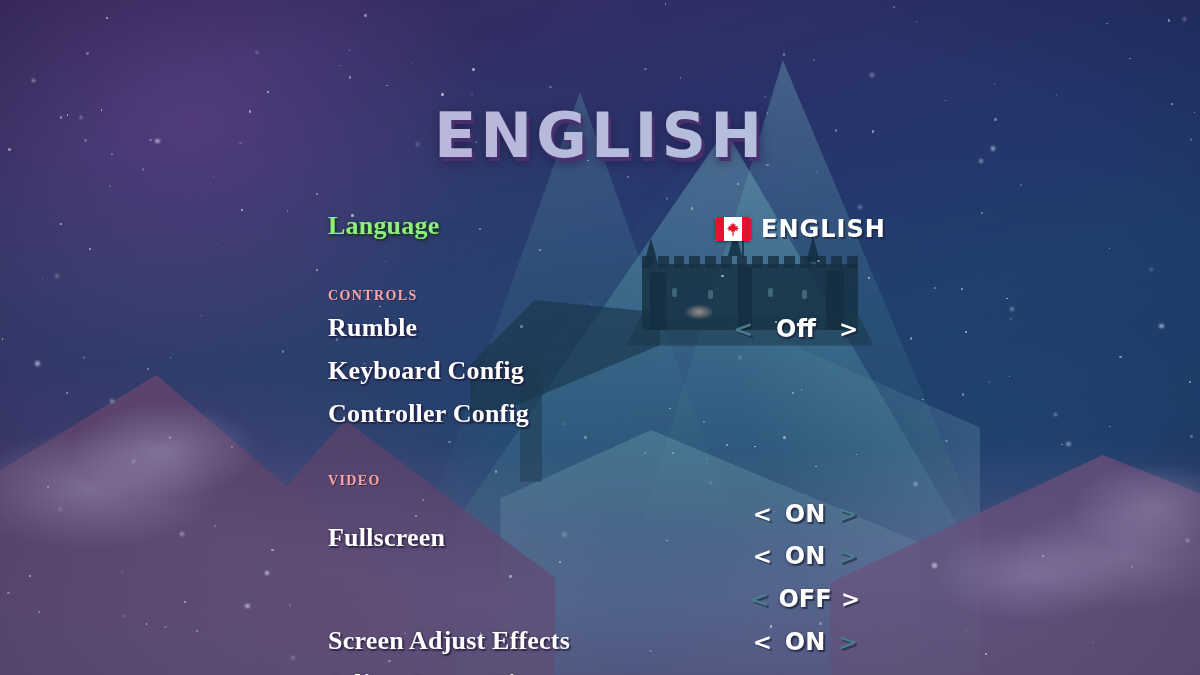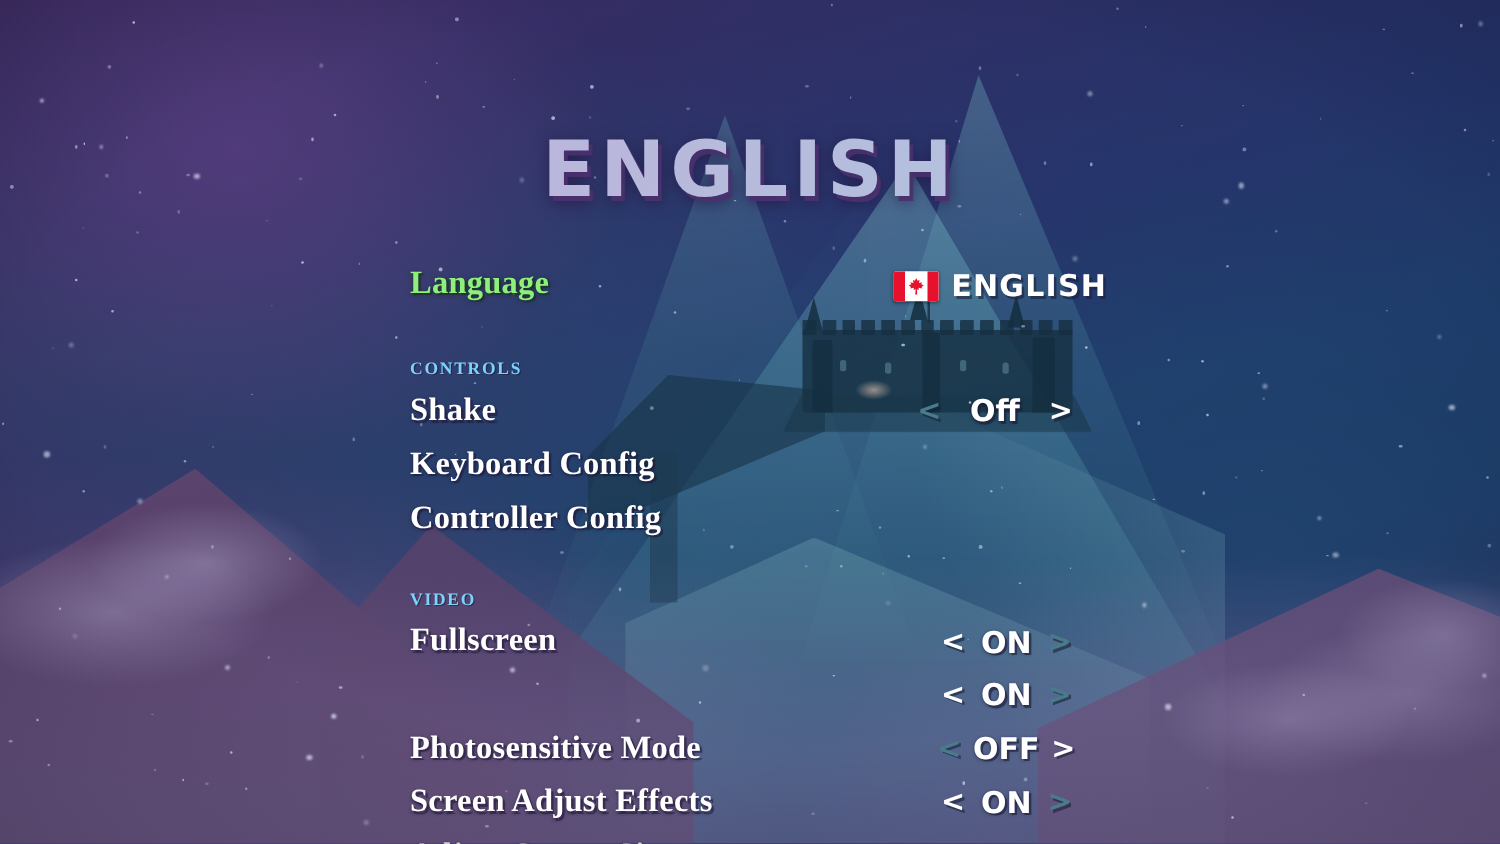--- a/index.html
+++ b/index.html
@@ -166,21 +166,21 @@
   .label {
     font-size:26px; font-weight:700; color:#ffffff;
     letter-spacing:.2px; white-space:nowrap;
     text-shadow:2px 2px 0 rgba(34,24,58,.55), 0 1px 3px rgba(18,12,40,.6);
   }
   .label.selected {
     color:#8ef07a;
     text-shadow:2px 2px 0 rgba(30,50,30,.6), 0 1px 4px rgba(14,40,16,.6);
   }
   .section-head {
-    font-size:14px; font-weight:700; color:#7dd3fc;
+    font-size:14px; font-weight:700; color:#fca5a5;
     letter-spacing:1.4px; text-transform:uppercase; white-space:nowrap;
     text-shadow:1px 1px 0 rgba(30,22,52,.55);
   }
 
   .ctrl {
     position:absolute; display:flex; align-items:center; justify-content:center;
     white-space:nowrap;
   }
   .arrow {
     font-size:23px; font-weight:700; line-height:1;
@@ -488,58 +488,55 @@
       </svg>
     </div>
     <div class="lang-text">ENGLISH</div>
   </div>
 
   <div class="row" style="top:288px;">
     <div class="section-head">CONTROLS</div>
   </div>
 
   <div class="row" style="top:313px;">
-    <div class="label">Shake</div>
+    <div class="label">Rumble</div>
   </div>
   <div class="ctrl" style="left:724px; top:315px; width:144px;">
     <span class="arrow dim">&lt;</span>
     <span class="val" style="width:86px;">Off</span>
     <span class="arrow on">&gt;</span>
   </div>
 
   <div class="row" style="top:399px;">
     <div class="label">Controller Config</div>
   </div>
 
   <div class="row" style="top:356px;">
     <div class="label">Keyboard Config</div>
   </div>
 
   <div class="row" style="top:473px;">
     <div class="section-head">VIDEO</div>
   </div>
 
-  <div class="row" style="top:497px;">
+  <div class="row" style="top:523px;">
     <div class="label">Fullscreen</div>
   </div>
   <div class="ctrl" style="left:748px; top:500px; width:114px;">
     <span class="arrow on">&lt;</span>
     <span class="val" style="width:66px;">ON</span>
     <span class="arrow dim">&gt;</span>
   </div>
 
   <div class="ctrl" style="left:748px; top:542px; width:114px;">
     <span class="arrow on">&lt;</span>
     <span class="val" style="width:66px;">ON</span>
     <span class="arrow dim">&gt;</span>
   </div>
 
-  <div class="row" style="top:583px;">
-    <div class="label">Photosensitive Mode</div>
-  </div>
   <div class="ctrl" style="left:748px; top:585px; width:114px;">
     <span class="arrow dim">&lt;</span>
     <span class="val" style="width:72px;">OFF</span>
     <span class="arrow on">&gt;</span>
   </div>
 
   <div class="row" style="top:626px;">
     <div class="label">Screen Adjust Effects</div>
   </div>
   <div class="ctrl" style="left:748px; top:628px; width:114px;">

